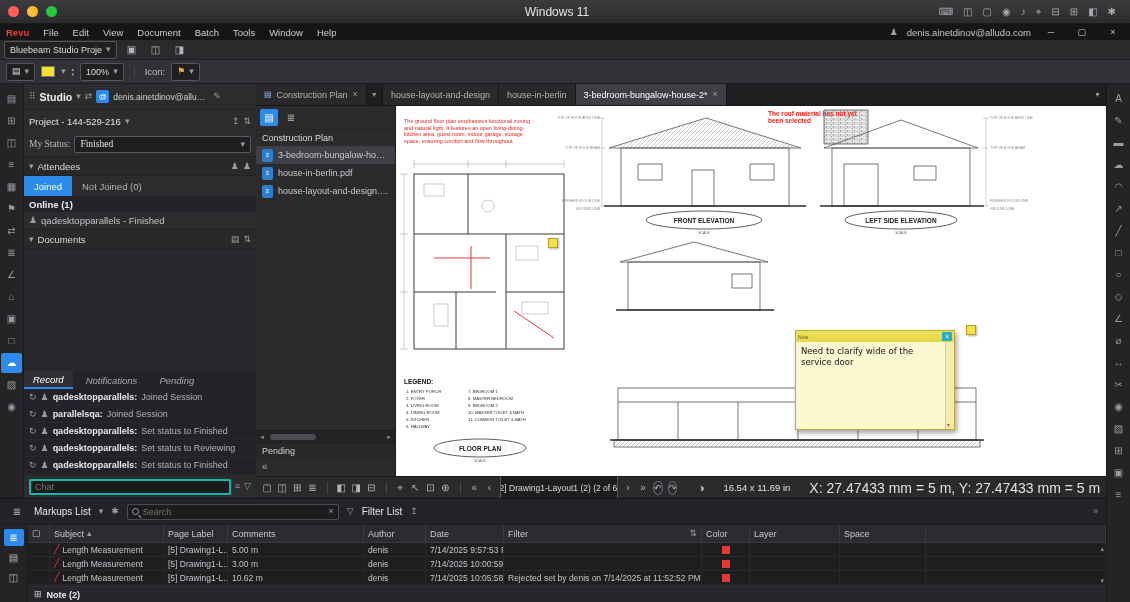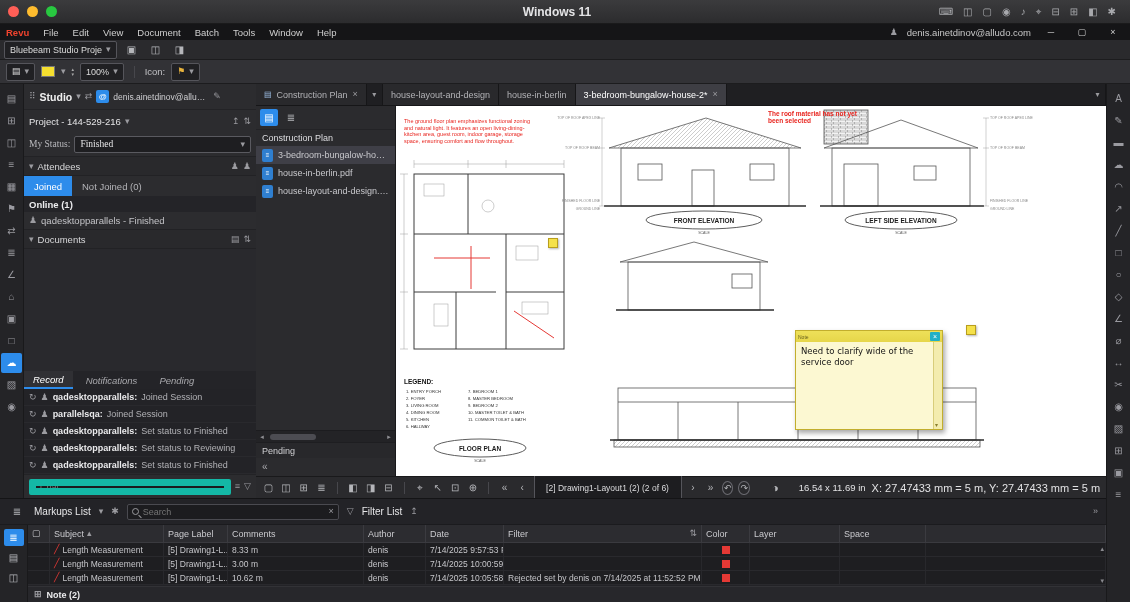--- a/index.html
+++ b/index.html
@@ -6,21 +6,21 @@
   html,body{width:1130px;height:602px;overflow:hidden;background:#1e1e1f;
     font-family:"Liberation Sans",sans-serif;color:#d4d4d4;-webkit-user-select:none;user-select:none;}
   .g{display:inline-block;text-align:center;line-height:1;}
   .spacer{flex:1;}
   .sep{width:1px;height:12px;background:#47474c;margin:0 4px;}
 
   
   #titlebar{position:absolute;left:0;top:0;width:1130px;height:24px;
     background:linear-gradient(#3b3b3d,#2c2c2e);display:flex;align-items:center;border-bottom:1px solid #1a1a1b;}
   .traffic{width:11px;height:11px;border-radius:50%;margin-left:8px;}
-  #tb-title{position:absolute;left:0;right:16px;text-align:center;font-size:12px;color:#e4e4e6;font-weight:bold;}
+  #tb-title{position:absolute;left:0;right:16px;text-align:center;font-size:12px;color:#e4e4e6;}
   #tb-icons{margin-left:auto;display:flex;gap:10px;padding-right:14px;font-size:10px;color:#a8a9ad;z-index:2;}
 
   
   #menubar{position:absolute;left:0;top:24px;width:1130px;height:16px;background:#151517;
     display:flex;align-items:center;font-size:9.5px;color:#cfcfcf;padding:0 6px;gap:14px;}
   #menubar .brand{color:#f0432e;font-weight:bold;}
   #menubar .right{margin-left:auto;display:flex;align-items:center;gap:9px;color:#c7c7c7;}
   #menubar .winctl{font-size:9px;color:#cfcfcf;width:22px;text-align:center;}
 
   
@@ -65,21 +65,21 @@
   .st-user{height:17px;color:#c3c3c7;}
   .st-docs-body{flex:1;background:#29292d;}
   .st-log-tabs{height:18px;background:#242428;padding:0;font-style:italic;}
   .lt{padding:0 9px;height:100%;display:flex;align-items:center;color:#a8a8ac;}
   .lt.active{color:#fff;background:#303034;border-bottom:2px solid var(--accent);}
   .st-log{height:85px;display:flex;flex-direction:column;background:#232327;}
   .log-row{height:17px;display:flex;align-items:center;gap:4px;padding:0 5px;border-bottom:1px solid #29292d;}
   .log-user{font-weight:bold;color:#eaeaec;font-size:9px;}
   .log-action{color:#b2b2b6;font-size:9px;}
   .st-chat{height:24px;border-top:1px solid #232326;}
-  .st-chat input{flex:1;height:16px;background:#1b1b1e;border:7px solid #14b8a6;border-radius:2px;
+  .st-chat input{flex:1;height:16px;background:#1b1b1e;border:2px solid #14b8a6;border-radius:2px;
     color:#cccccf;font-size:9px;padding:0 4px;font-family:"Liberation Sans",sans-serif;}
 
   
   #doc{position:absolute;left:256px;top:84px;width:850px;height:414px;display:flex;flex-direction:column;}
   #tabbar{height:22px;background:#1f1f22;display:flex;align-items:stretch;border-bottom:1px solid #161618;}
   .dtab{display:flex;align-items:center;gap:5px;padding:0 8px;font-size:9px;color:#b2b2b6;
     background:#29292c;border-right:1px solid #161618;max-width:170px;}
   .dtab.active{background:#3e3e44;color:#fff;}
   .t-lb{overflow:hidden;white-space:nowrap;text-overflow:ellipsis;}
   .t-x{font-size:9px;color:#9b9b9f;}
@@ -116,35 +116,35 @@
   .note-head{height:11px;background:linear-gradient(#eee059,var(--note-header));display:flex;
     align-items:center;padding:0 2px;font-size:5px;color:#6b6320;}
   .note-close{margin-left:auto;width:10px;height:9px;color:#fff;font-size:7px;line-height:9px;
     text-align:center;border-radius:1px;}
   .note-text{padding:4px 12px 4px 5px;font-size:8.5px;color:#151515;font-family:"DejaVu Sans",sans-serif;line-height:1.25;}
   .misspell{text-decoration-line:underline;text-decoration-style:wavy;text-decoration-color:var(--markup-red);}
   .note-sb{position:absolute;top:11px;right:0;bottom:0;width:9px;background:#f3ecae;
     border-left:1px solid #d8cd7a;}
   .note-sb .g{position:absolute;bottom:1px;left:1px;font-size:6px;color:#8a7f2e;}
   .n1{left:182px;top:141px;width:142px;height:105px;outline:1px solid #e3b52f;}
-  .n2{left:399px;top:224px;width:148px;height:100px;}
+  .n2{left:399px;top:224px;width:160px;height:100px;}
   .note-anchor{position:absolute;width:10px;height:10px;background:#f5e14a;border:1px solid #b89e1e;
     box-shadow:1px 1px 2px rgba(0,0,0,.3);}
   .a1{left:152px;top:132px;}
   .a2{left:570px;top:219px;}
 
   
   #navbar{height:22px;background:#2a2a2d;border-top:1px solid #19191b;display:flex;align-items:center;
     padding:0 6px;gap:5px;font-size:10px;}
   #navbar .ic{width:16px;}
   .pgbox{width:186px;height:29px;background:#1d1d20;border:1px solid #55555b;border-radius:2px;
     font-size:8.5px;color:#dcdcde;display:flex;align-items:center;justify-content:center;overflow:hidden;white-space:nowrap;}
   .circ{width:14px;height:14px;border:1px solid #6a6a70;border-radius:50%;line-height:12px;font-size:9px;color:#b5b6ba;text-align:center;}
   .nv-size{color:#e2e2e4;font-size:9.5px;margin-left:12px;white-space:nowrap;}
-  .nv-coords{color:#e2e2e4;font-size:11px;margin-left:1px;white-space:nowrap;}
+  .nv-coords{color:#e2e2e4;font-size:14px;margin-left:14px;white-space:nowrap;}
 
   
   #markups{position:absolute;left:0;top:498px;width:1106px;height:104px;background:#232327;
     border-top:1px solid #141416;display:flex;flex-direction:column;}
   #mk-header{height:26px;display:flex;align-items:center;gap:8px;padding:0 8px;border-bottom:1px solid #1b1b1e;}
   .mk-title{font-size:10px;color:#e6e6e8;}
   .search{width:212px;height:16px;background:#1c1c1f;border:1px solid #4a4a50;border-radius:2px;
     display:flex;align-items:center;padding:0 4px;gap:4px;}
   .mag{width:7px;height:7px;border:1px solid #9a9a9e;border-radius:50%;position:relative;flex:0 0 auto;}
   .mag::after{content:"";position:absolute;width:4px;height:1px;background:#9a9a9e;
@@ -681,21 +681,21 @@
         <div></div>
       </div>
 
       <div class="mk-grid mk-row">
         <div></div>
         <div>
             <span class="g meas-ic">╱</span>
             <span>Length Measurement</span>
           </div>
         <div>[5] Drawing1-L...</div>
-        <div>8.33 m</div>
+        <div>5.00 m</div>
         <div>denis</div>
         <div>7/14/2025 9:57:53 PM</div>
         <div></div>
         <div>
             <span class="chip" style="background: rgb(229, 57, 53);"></span>
           </div>
         <div></div>
         <div></div>
         <div></div>
       </div>

